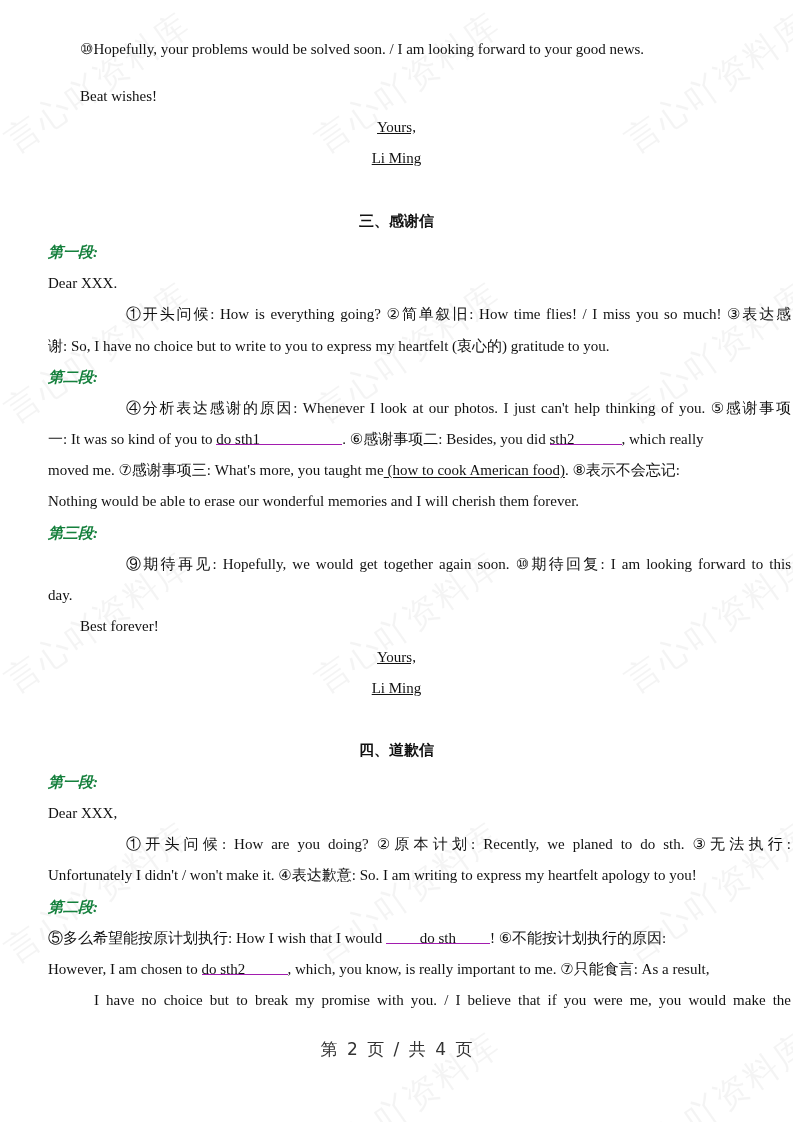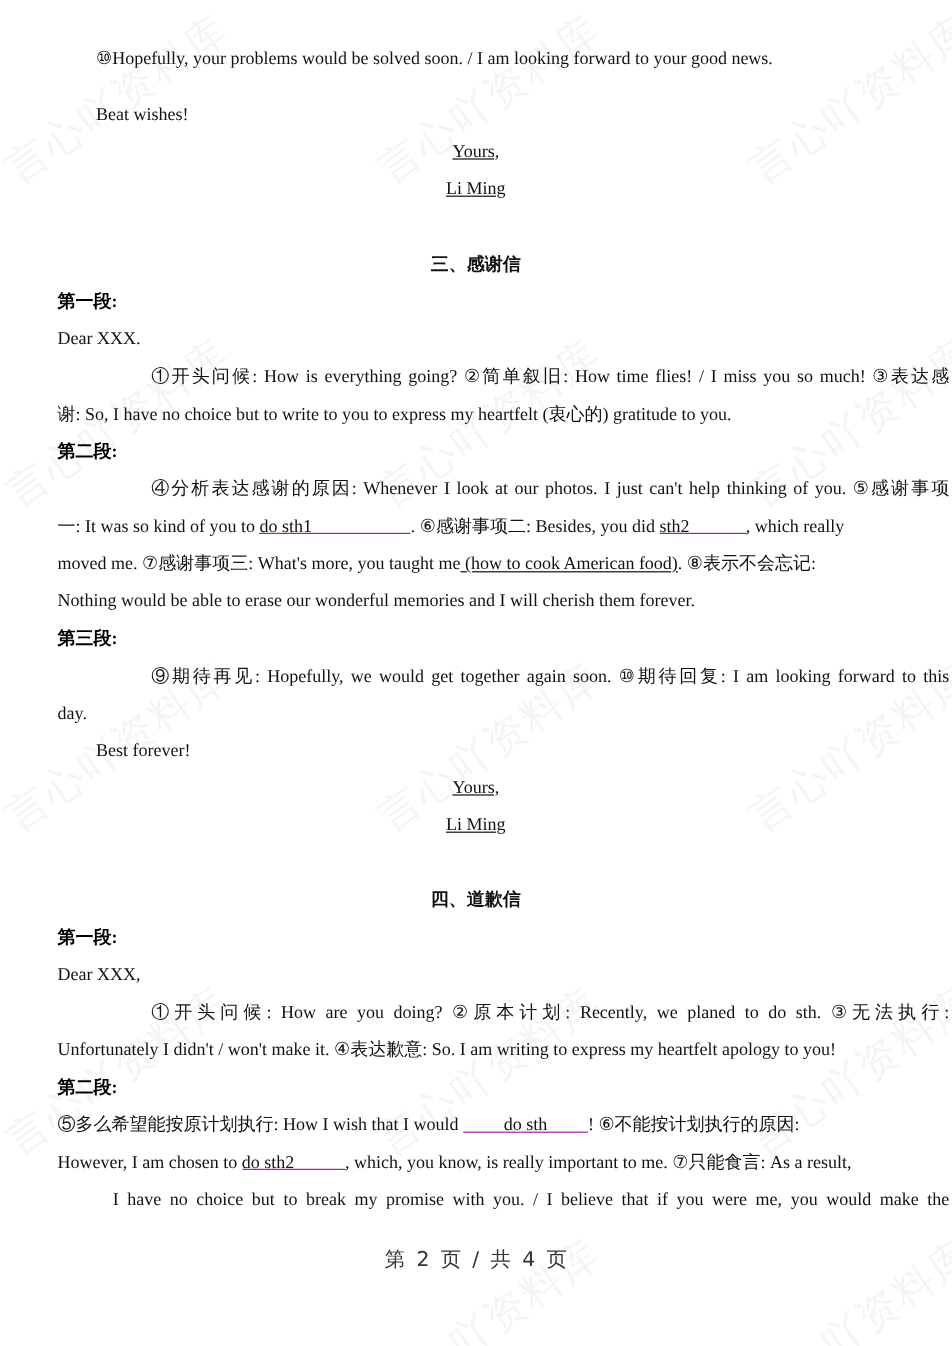--- a/index.html
+++ b/index.html
@@ -10,21 +10,21 @@
   }
   .page { position: absolute; left: 0; top: 0; width: 793px; height: 1122px; }
   .line {
     position: absolute; left: 48px; width: 697px;
     font-size: 15px; line-height: 20px; white-space: nowrap;
   }
   .indent { padding-left: 32px; width: 665px; }
   .justify { text-align: justify; text-align-last: justify; margin-left: 46px; }
   .right { text-align: center; text-decoration: underline; }
   .center { text-align: center; left: 0; width: 793px; font-weight: bold; }
-  .red { color: #000000; font-weight: bold; }
+  .red { color: #15803d; font-weight: bold; font-style: italic; }
   .u { text-decoration: underline; text-underline-offset: 2px; }
   .blank { display: inline-block; border-bottom: 1px solid #a21caf; height: 15px; vertical-align: baseline; }
   .footer {
     position: absolute; left: 0; width: 793px; top: 1038px; text-align: center;
     font-family: "DejaVu Sans", sans-serif; font-size: 17px; color: #333; word-spacing: 4px;
   }
   .wm {
     position: absolute; font-family: "DejaVu Sans", sans-serif;
     font-size: 34px; color: rgba(0,0,0,0.045); transform: rotate(-35deg);
     white-space: nowrap; pointer-events: none; letter-spacing: 2px;

